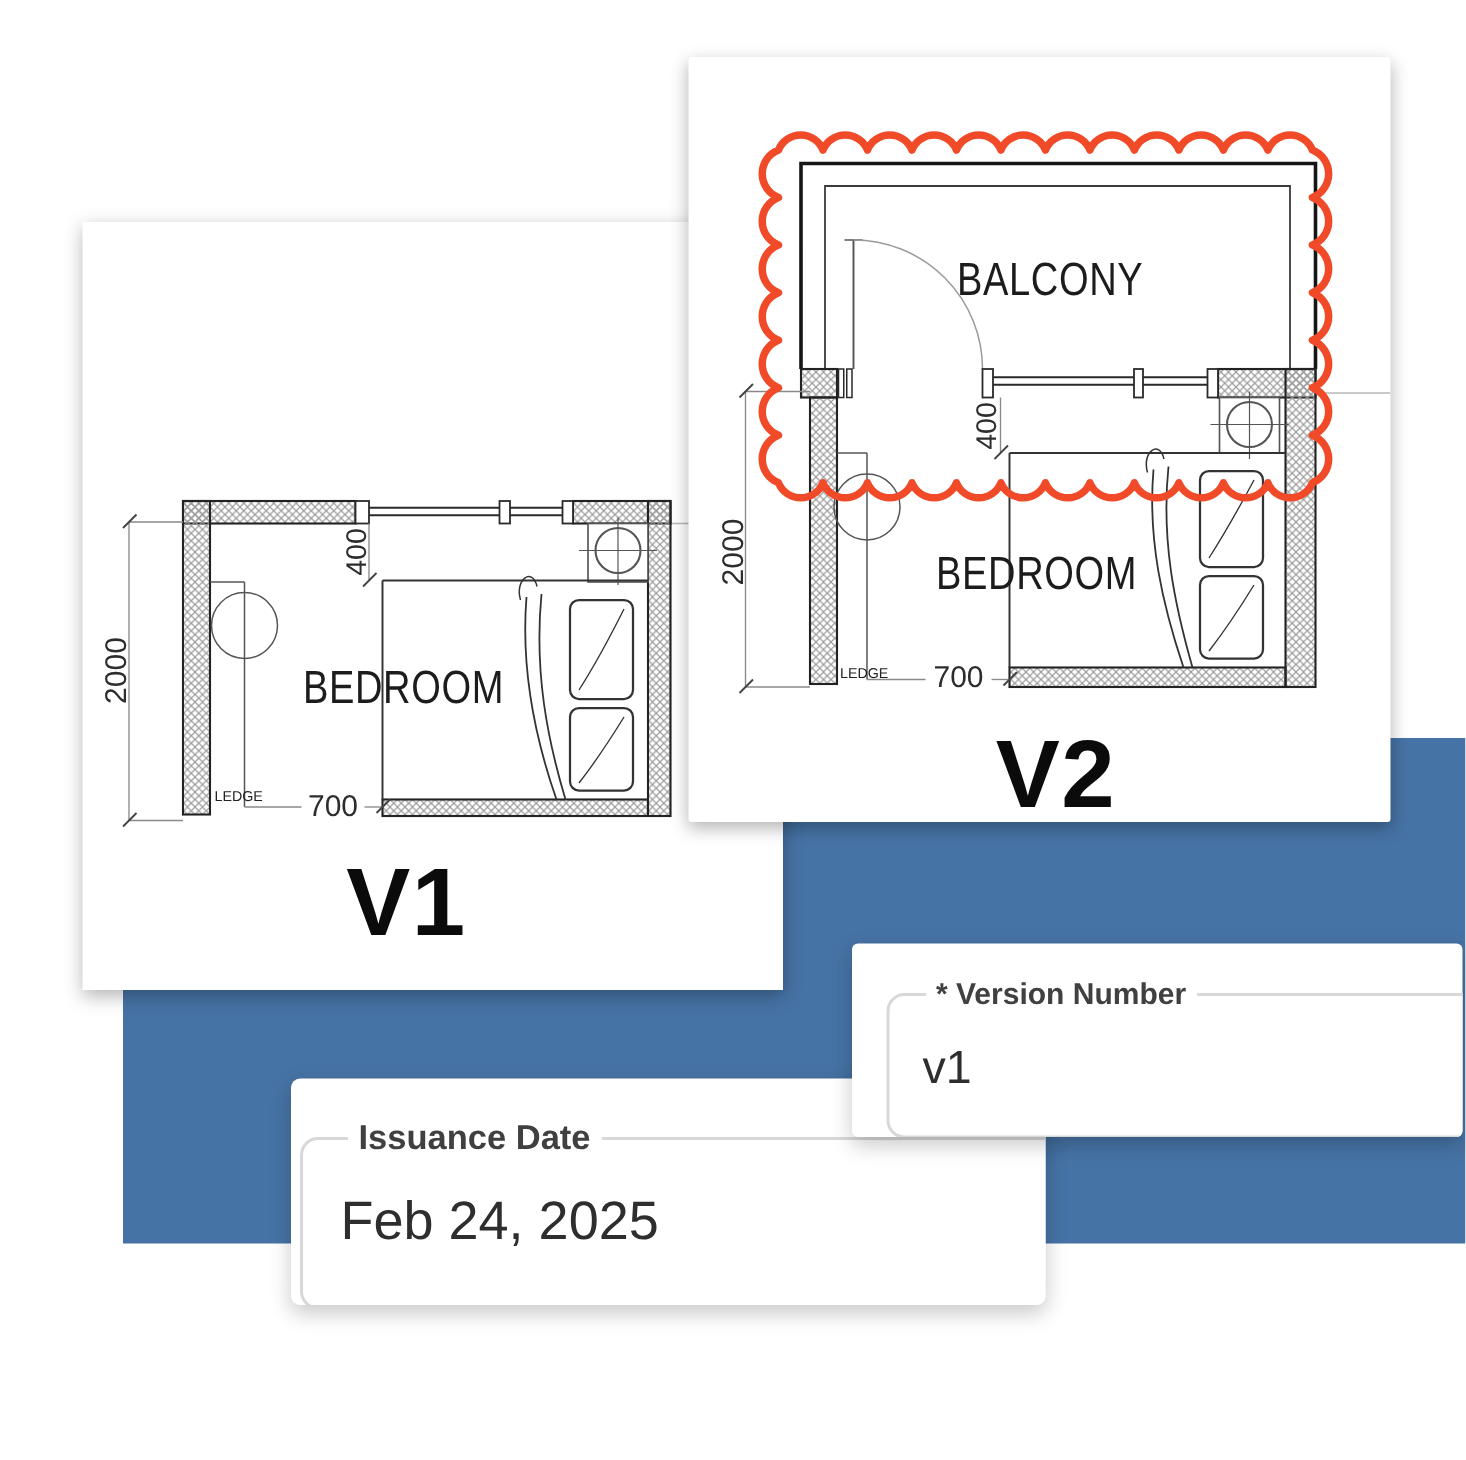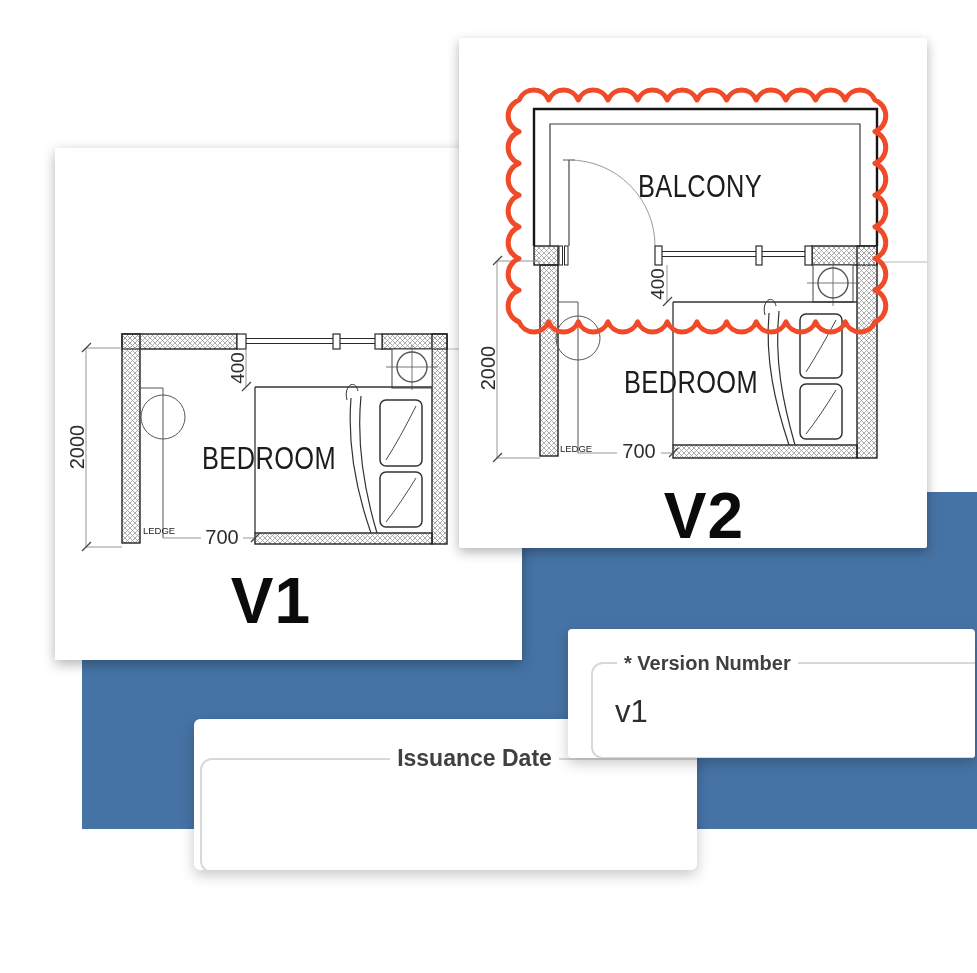--- a/index.html
+++ b/index.html
@@ -16,21 +16,21 @@
   .v1-card{left:55px;top:148px;width:467px;height:512px;z-index:2;}
   .v2-card{left:459px;top:38px;width:468px;height:510px;z-index:3;border-radius:2px;}
   .form-card{box-shadow:0 5px 14px rgba(0,0,0,.22);overflow:hidden;}
   .issuance-card{left:194px;top:719px;width:503px;height:151px;z-index:4;border-radius:6px;}
   .version-card{left:568px;top:629px;width:407px;height:129px;z-index:5;border-radius:4px;}
   fieldset.mat-field{
     position:absolute;margin:0;min-width:0;
     border:2px solid #d8d8d8;border-radius:12px;background:#fff;
   }
   .version-card fieldset.mat-field{left:23px;top:24px;right:-16px;height:86px;}
-  .issuance-card fieldset.mat-field{left:6px;top:28px;right:-16px;height:106px;text-align:center;}
+  .issuance-card fieldset.mat-field{left:6px;top:28px;right:-16px;height:106px;}
   fieldset.mat-field legend{
     line-height:1;padding:0 7px;color:#404040;font-weight:700;white-space:nowrap;
   }
   .version-card legend{font-size:20px;margin-left:12px;}
   .issuance-card legend{font-size:23px;margin-left:18px;}
   .mat-value{position:absolute;color:#2e2e2e;white-space:nowrap;}
   .version-card .mat-value{left:22px;top:22px;font-size:31px;line-height:34px;}
   .issuance-card .mat-value{left:25px;top:24px;font-size:36px;line-height:40px;}
   svg{display:block;}
   svg text{font-family:"Liberation Sans",sans-serif;fill:#1c1c1c;}
@@ -212,20 +212,21 @@
          a16 16 0 0 1 -29.66 0 a16 16 0 0 1 -29.66 0 a16 16 0 0 1 -29.66 0 a16 16 0 0 1 -29.66 0
          a16 16 0 0 1 -29.66 0 a16 16 0 0 1 -29.66 0 a16 16 0 0 1 -29.66 0 a16 16 0 0 1 -29.66 0
          a17 17 0 0 1 0 -31.7 a17 17 0 0 1 0 -31.7 a17 17 0 0 1 0 -31.7 a17 17 0 0 1 0 -31.7
          a17 17 0 0 1 0 -31.7 a17 17 0 0 1 0 -31.7 a17 17 0 0 1 0 -31.7 z"></path>
   </svg>
 </div>
 
 <div class="abs card form-card issuance-card">
   <fieldset class="mat-field">
     <legend>Issuance Date</legend>
+    <div class="mat-value">Feb 24, 2025</div>
   </fieldset>
 </div>
 
 <div class="abs card form-card version-card">
   <fieldset class="mat-field">
     <legend>* Version Number</legend>
     <div class="mat-value">v1</div>
   </fieldset>
 </div>
 

